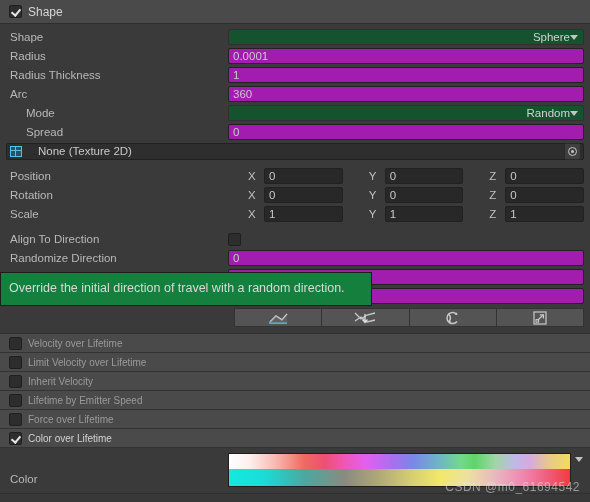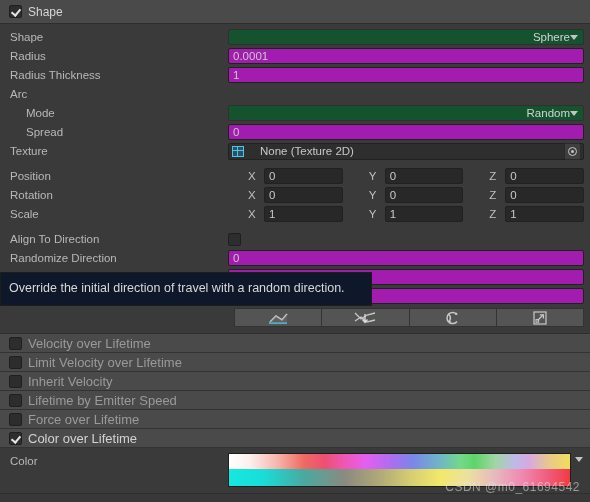--- a/index.html
+++ b/index.html
@@ -216,32 +216,32 @@
     background: #4a4a4a;
     border-bottom: 1px solid #333333;
     display: flex;
     align-items: center;
     padding-left: 9px;
     box-sizing: border-box;
   }
   .mod-row .m-label {
     margin-left: 6px;
     color: #9a9a9a;
-    font-size: 13px;
+    font-size: 10px;
   }
   .mod-row.enabled .m-label { color: #d2d2d2; }
 
   
   .colpanel {
     background: #3a3a3a;
     border-bottom: 1px solid #2e2e2e;
     padding: 5px 6px 6px 6px;
     box-sizing: border-box;
   }
-  .grad-row { display: flex; align-items: flex-start; }
+  .grad-row { display: flex; align-items: flex-end; }
   .grad-row .lbl { width: 222px; flex: 0 0 222px; padding-left: 4px; box-sizing: border-box; color: #b8b8b8; line-height: 16px; }
   .grad-wrap { flex: 1 1 auto; display: flex; align-items: flex-start; }
   .grad-stack { flex: 1 1 auto; border: 1px solid #1e1e1e; box-sizing: border-box; }
   .grad-bar { height: 15px; width: 100%; }
   .grad-bar.b2 { height: 17px; }
   .grad-tri { margin-left: 4px; margin-top: 4px; }
 
   .watermark {
     position: absolute;
     right: 10px;
@@ -252,21 +252,21 @@
     pointer-events: none;
     font-family: "Liberation Sans", sans-serif;
   }
 
   
   .tooltip {
     position: absolute;
     left: 0;
     top: 272px;
     width: 372px;
-    background: #0f172a;
+    background: #15803d;
     border: 1px solid #1d1d1d;
     color: #d8d8d8;
     font-size: 12.5px;
     line-height: 19px;
     padding: 6px 8px 7px 8px;
     box-sizing: border-box;
     z-index: 50;
   }
 
   .curve-icon svg, .tb-icon svg { display: block; }
@@ -294,37 +294,37 @@
     <div class="field">0.0001</div>
   </div>
 
   <div class="row">
     <span class="lbl">Radius Thickness</span>
     <div class="field">1</div>
   </div>
 
   <div class="row">
     <span class="lbl">Arc</span>
+    <div class="field">360</div>
   </div>
 
   <div class="row">
     <span class="lbl indent">Mode</span>
     <div class="popup">
       <span>Random</span>
       <span class="tri-down"></span>
     </div>
   </div>
 
   <div class="row">
     <span class="lbl indent">Spread</span>
     <div class="field">0</div>
   </div>
 
   <div class="row">
-    <span class="lbl">Texture</span>
     <div class="objfield">
       <span class="obj-left">
         <span class="tex-icon"></span>
         <span>None (Texture 2D)</span>
       </span>
       <span class="picker">
           <span class="ring"></span>
         </span>
     </div>
   </div>

